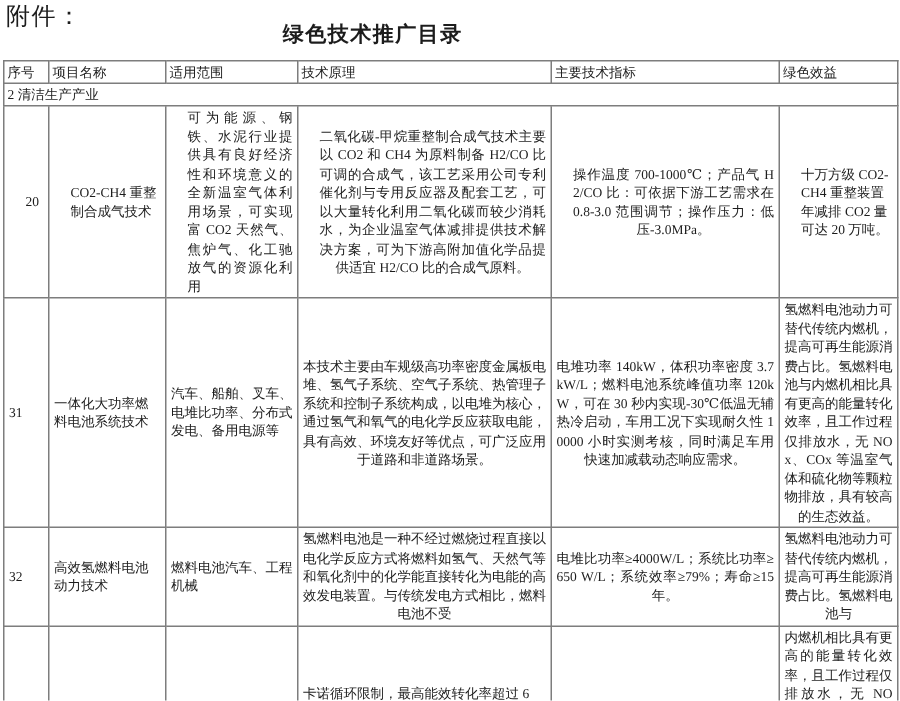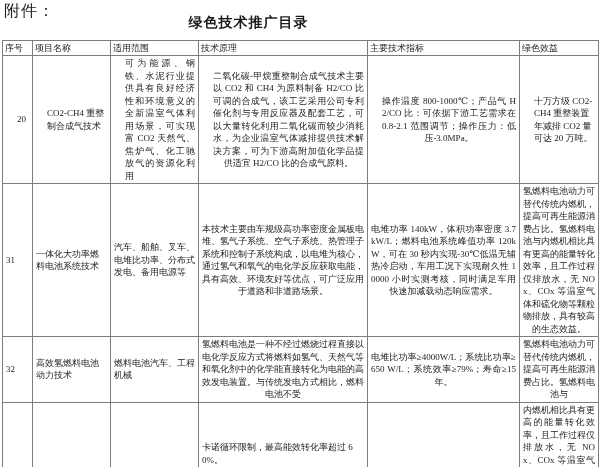--- a/index.html
+++ b/index.html
@@ -58,27 +58,30 @@
   <tbody>
       <tr class="h-hdr">
     <td class="c">序号</td>
     <td class="c">项目名称</td>
     <td class="c">适用范围</td>
     <td class="c">技术原理</td>
     <td class="c">主要技术指标</td>
     <td class="c">绿色效益</td>
   </tr>
 
+  <tr class="h-sec">
+    <td class="c" colspan="6">2 清洁生产产业</td>
+  </tr>
 
   <tr class="r20">
     <td class="c">20</td>
     <td class="c">CO2-CH4 重整制合成气技术</td>
     <td class="pl">可为能源、钢铁、水泥行业提供具有良好经济性和环境意义的全新温室气体利用场景，可实现富 CO2 天然气、焦炉气、化工驰放气的资源化利用</td>
     <td class="p">二氧化碳-甲烷重整制合成气技术主要以 CO2 和 CH4 为原料制备 H2/CO 比可调的合成气，该工艺采用公司专利催化剂与专用反应器及配套工艺，可以大量转化利用二氧化碳而较少消耗水，为企业温室气体减排提供技术解决方案，可为下游高附加值化学品提供适宜 H2/CO 比的合成气原料。</td>
-    <td class="p">操作温度 800-1000℃；产品气 H2/CO 比：可依据下游工艺需求在 0.8-2.1 范围调节；操作压力：低压-3.0MPa。</td>
+    <td class="p">操作温度 700-1000℃；产品气 H2/CO 比：可依据下游工艺需求在 0.8-3.0 范围调节；操作压力：低压-3.0MPa。</td>
     <td class="c">十万方级 CO2-CH4 重整装置年减排 CO2 量可达 20 万吨。</td>
   </tr>
 
 
   <tr class="r31">
     <td class="c">31</td>
     <td class="c">一体化大功率燃料电池系统技术</td>
     <td class="c">汽车、船舶、叉车、电堆比功率、分布式发电、备用电源等</td>
     <td class="p">本技术主要由车规级高功率密度金属板电堆、氢气子系统、空气子系统、热管理子系统和控制子系统构成，以电堆为核心，通过氢气和氧气的电化学反应获取电能，具有高效、环境友好等优点，可广泛应用于道路和非道路场景。</td>
     <td class="p">电堆功率 140kW，体积功率密度 3.7kW/L；燃料电池系统峰值功率 120kW，可在 30 秒内实现-30℃低温无辅热冷启动，车用工况下实现耐久性 10000 小时实测考核，同时满足车用快速加减载动态响应需求。</td>

